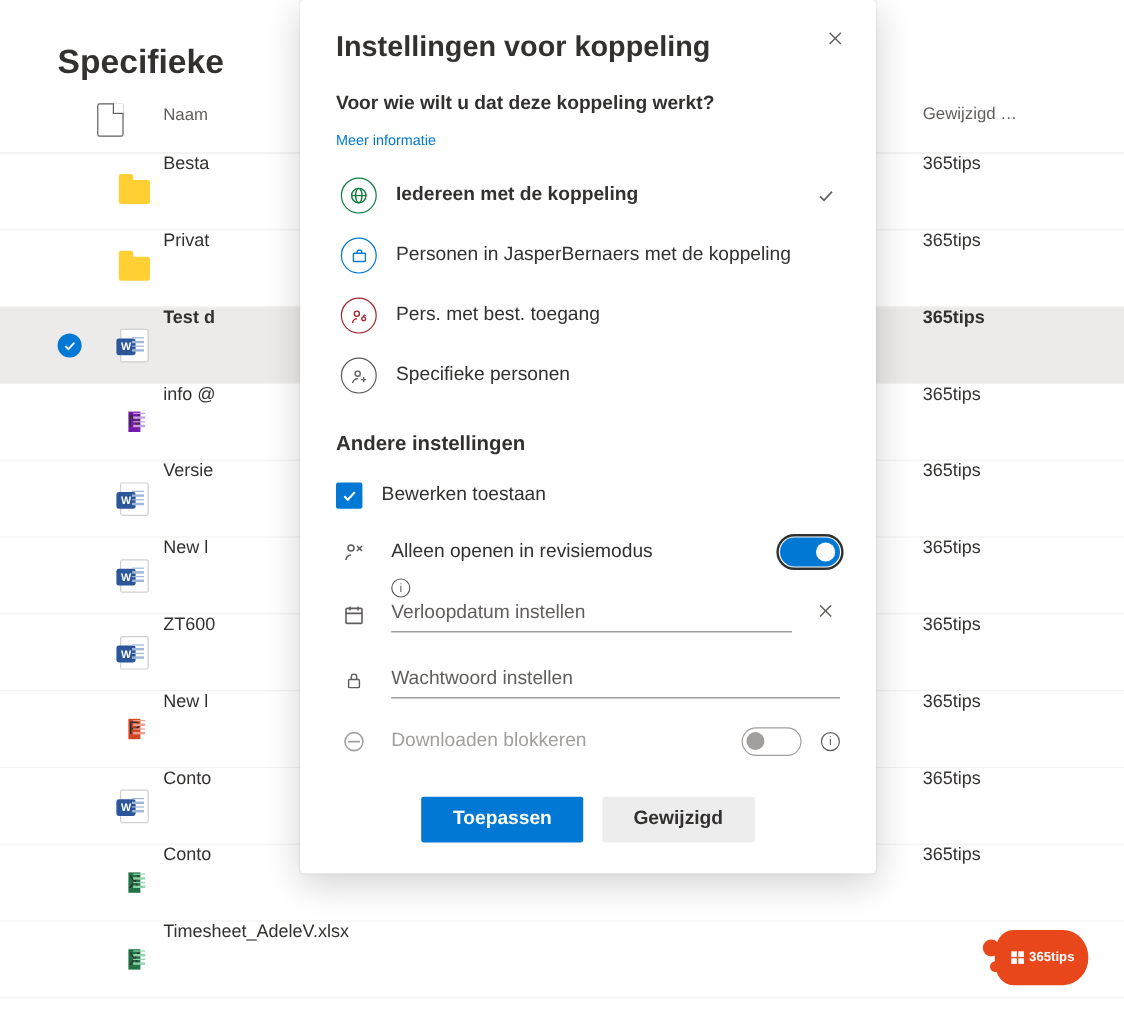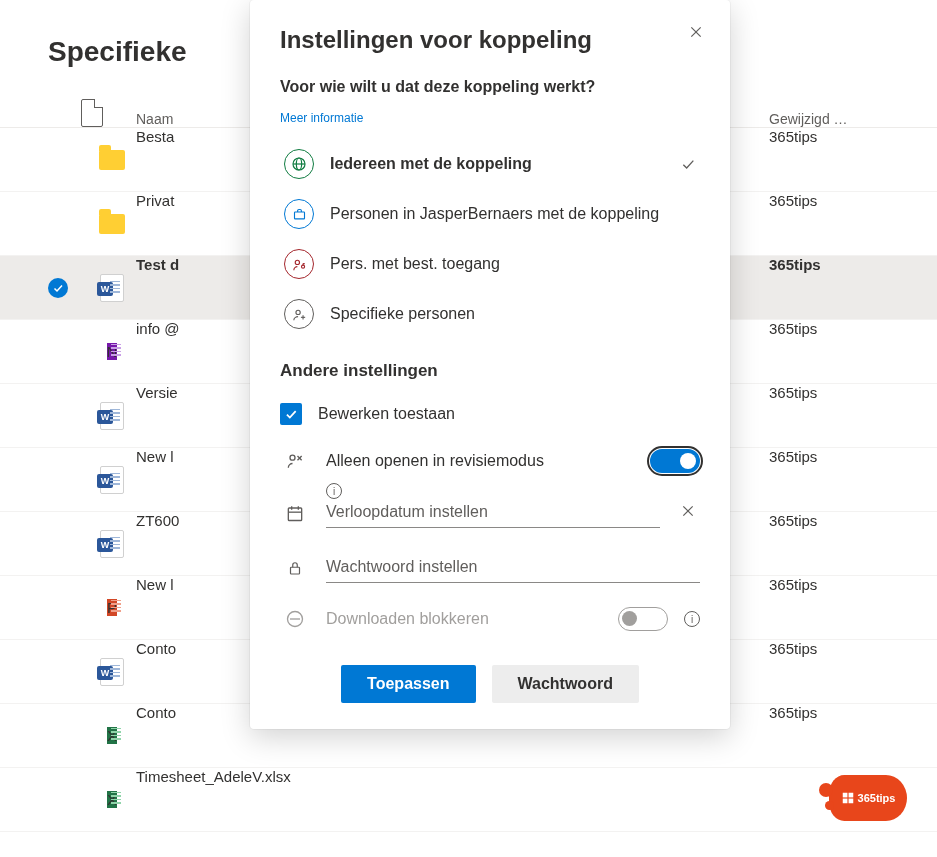--- a/index.html
+++ b/index.html
@@ -14,21 +14,21 @@
   }
 
   
   .page-title {
     font-size: 28px;
     font-weight: 600;
     padding: 36px 0 18px 48px;
   }
   .list-header {
     display: flex;
-    align-items: flex-end;
+    align-items: flex-start;
     padding: 0 48px;
     height: 42px;
     font-size: 14px;
     color: #605e5c;
     border-bottom: 1px solid #edebe9;
   }
   .list-header .col-icon { width: 88px; display:flex; align-items:center; justify-content:center;}
   .list-header .col-name { flex: 1; display:flex; align-items:center; gap:6px;}
   .list-header .col-mod  { width: 120px; text-align:left; white-space:nowrap; overflow:hidden; text-overflow:ellipsis;}
   .chev { margin-left:auto; margin-right:40px; color:#605e5c;}
@@ -449,21 +449,21 @@
           <line x1="6" y1="12" x2="18" y2="12"></line>
         </svg>
     </div>
     <div class="lbl">Downloaden blokkeren</div>
     <div class="toggle off"></div>
     <span class="info-dot">i</span>
   </div>
 
   <div class="modal-actions">
     <button class="btn btn-primary">Toepassen</button>
-    <button class="btn btn-default">Wachtwoord</button>
+    <button class="btn btn-default">Gewijzigd</button>
   </div>
 </div>
 
 <div class="brand">
   <svg width="14" height="14" viewBox="0 0 24 24" fill="#fff">
       <rect x="3" y="3" width="8" height="8"></rect>
       <rect x="13" y="3" width="8" height="8"></rect>
       <rect x="3" y="13" width="8" height="8"></rect>
       <rect x="13" y="13" width="8" height="8"></rect>
     </svg>

